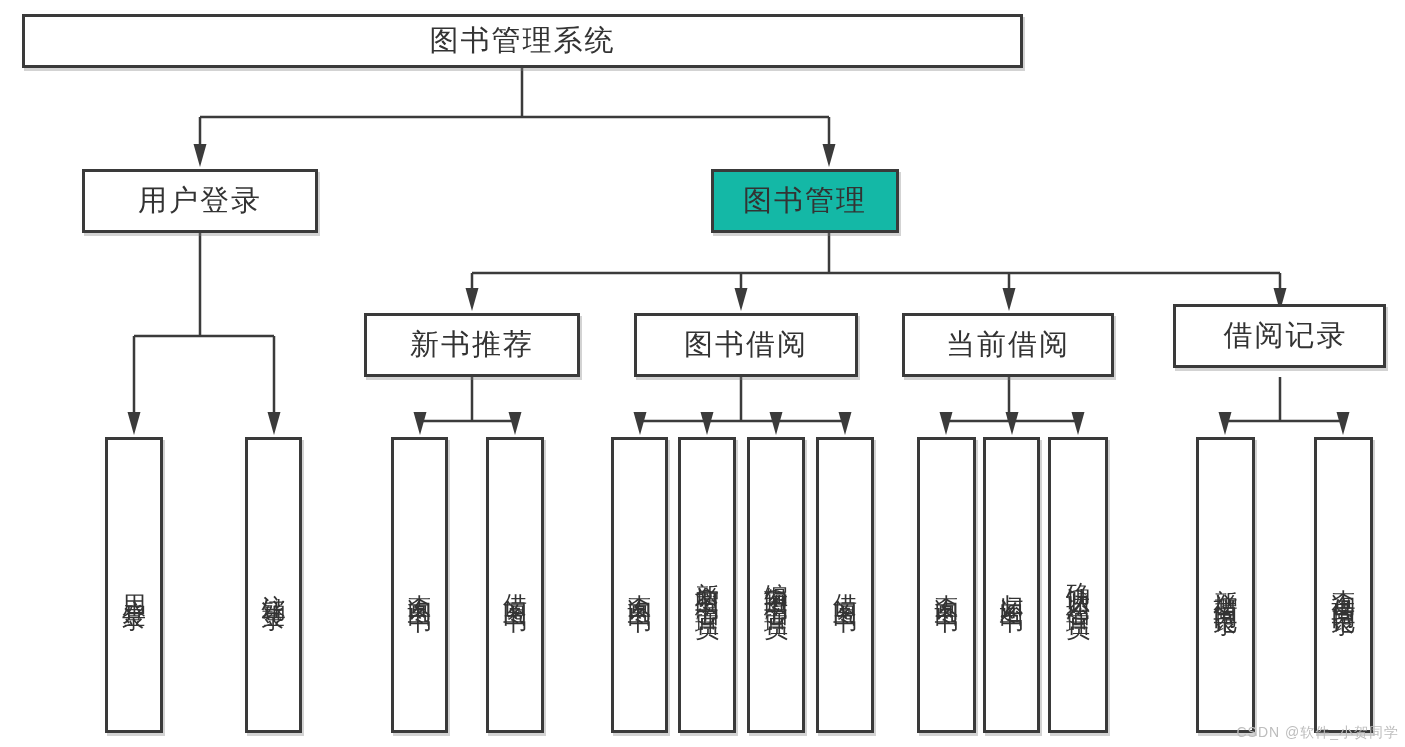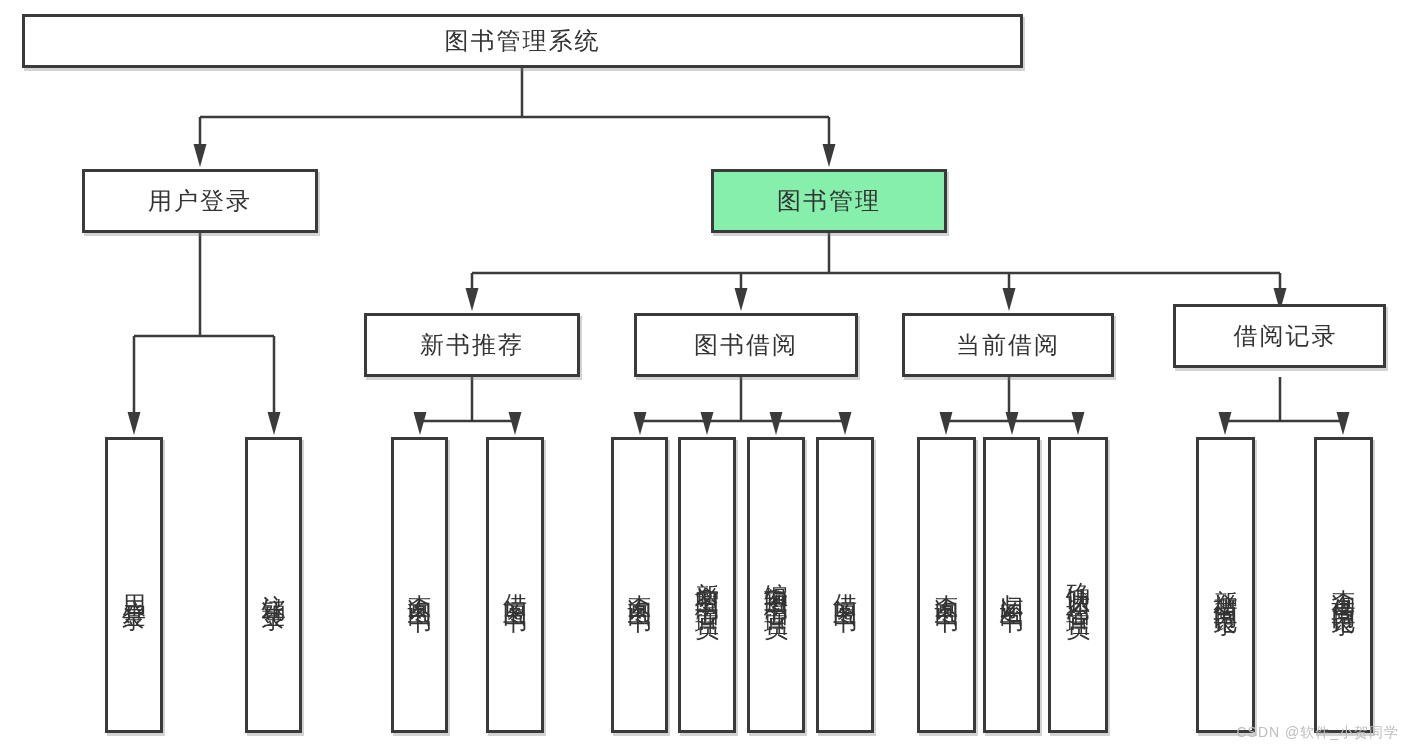--- a/index.html
+++ b/index.html
@@ -28,21 +28,21 @@
     background: #ffffff;
     border: 3px solid #3a3a3a;
     display: flex;
     align-items: center;
     justify-content: center;
     box-shadow: 2px 3px 0 rgba(130,130,130,0.35);
     z-index: 2;
     text-align: center;
   }
   .node.h {
-    font-size: 24px;
+    font-size: 29px;
     letter-spacing: 2px;
     white-space: nowrap;
   }
   .node.v {
     writing-mode: vertical-rl;
     text-orientation: mixed;
     font-size: 24px;
     letter-spacing: 5px;
     line-height: 1;
   }
@@ -99,21 +99,21 @@
       </g>
       <g>
         <path d="M1280 377 V421 M1225 421 H1343 M1225 421 V421 M1343 421 V421" fill="none" stroke="#3b3b3b" stroke-width="2.5"></path>
         <polygon points="1218.5,412 1231.5,412 1225,435" fill="#3b3b3b"></polygon>
         <polygon points="1336.5,412 1349.5,412 1343,435" fill="#3b3b3b"></polygon>
       </g>
     </svg>
   <div id="node-layer">
       <div class="node h" style="left: 22px; top: 14px; width: 1001px; height: 54px; border-color: rgb(58, 58, 58); background: rgb(255, 255, 255);">图书管理系统</div>
       <div class="node h" style="left: 82px; top: 169px; width: 236px; height: 64px; border-color: rgb(58, 58, 58); background: rgb(255, 255, 255);">用户登录</div>
-      <div class="node h" style="left: 711px; top: 169px; width: 236px; height: 64px; border-color: rgb(58, 58, 58); background: #86efac;">图书管理</div>
+      <div class="node h" style="left: 711px; top: 169px; width: 188px; height: 64px; border-color: rgb(58, 58, 58); background: #14b8a6;">图书管理</div>
       <div class="node h" style="left: 364px; top: 313px; width: 216px; height: 64px; border-color: rgb(58, 58, 58); background: rgb(255, 255, 255); font-family: Liberation Serif, serif;">新书推荐</div>
       <div class="node h" style="left: 634px; top: 313px; width: 224px; height: 64px; border-color: rgb(58, 58, 58); background: rgb(255, 255, 255);">图书借阅</div>
       <div class="node h" style="left: 902px; top: 313px; width: 212px; height: 64px; border-color: rgb(58, 58, 58); background: rgb(255, 255, 255);">当前借阅</div>
       <div class="node h" style="left: 1173px; top: 304px; width: 213px; height: 64px; border-color: rgb(58, 58, 58); background: rgb(255, 255, 255); padding-left: 12px;">借阅记录</div>
       <div class="node v" style="left: 105px; top: 437px; width: 58px; height: 296px; border-color: rgb(58, 58, 58); background: rgb(255, 255, 255);">用户登录</div>
       <div class="node v" style="left: 245px; top: 437px; width: 57px; height: 296px; border-color: rgb(58, 58, 58); background: rgb(255, 255, 255);">注销登录</div>
       <div class="node v" style="left: 391px; top: 437px; width: 57px; height: 296px; border-color: rgb(58, 58, 58); background: rgb(255, 255, 255);">查询图书</div>
       <div class="node v" style="left: 486px; top: 437px; width: 58px; height: 296px; border-color: rgb(58, 58, 58); background: rgb(255, 255, 255);">借阅图书</div>
       <div class="node v" style="left: 611px; top: 437px; width: 57px; height: 296px; border-color: rgb(58, 58, 58); background: rgb(255, 255, 255);">查询图书</div>
       <div class="node v" style="left: 678px; top: 437px; width: 58px; height: 296px; border-color: rgb(58, 58, 58); background: rgb(255, 255, 255);">新增图书（管理员）</div>

